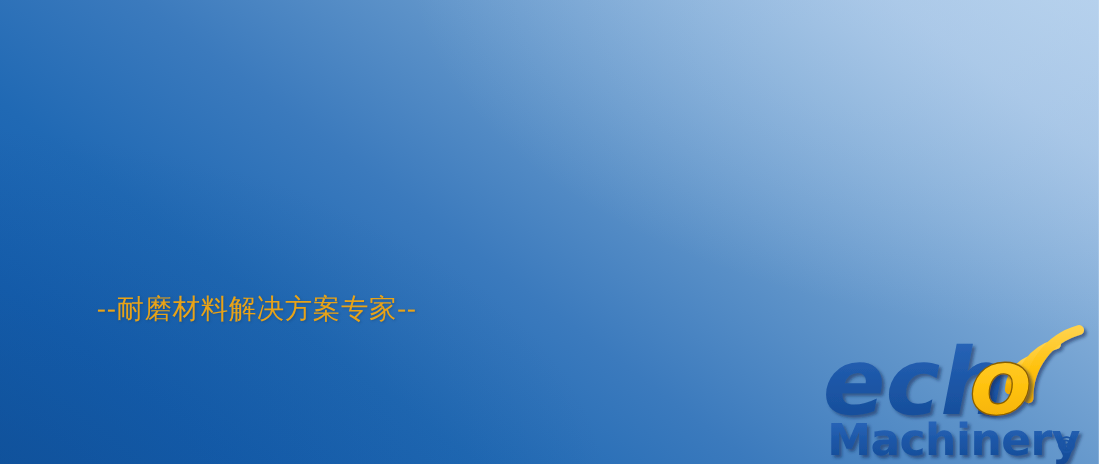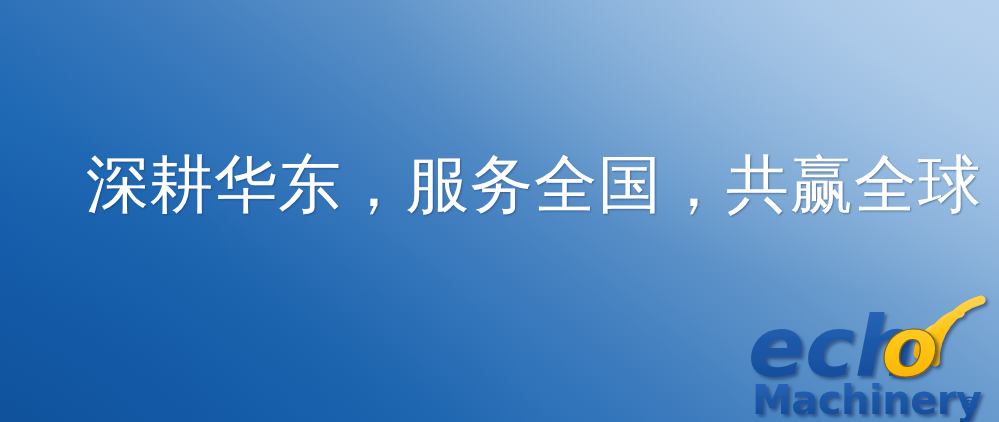--- a/index.html
+++ b/index.html
@@ -95,22 +95,22 @@
   .logo-sub {
     font-family: "DejaVu Sans", "Liberation Sans", sans-serif;
     font-weight: 700;
   }
 </style>
 </head>
 <body>
 
 <div id="banner">
 
-  <div class="headline">深耕华东，服务全国，共赢全球</div>
 
+  <div class="subtitle">--耐磨材料解决方案专家--</div>
 
   <div class="logo">
     <svg viewBox="0 0 251 126" xmlns="http://www.w3.org/2000/svg" aria-hidden="true">
       <defs>
         <filter id="logoShadow" x="-25%" y="-25%" width="160%" height="160%">
           <feDropShadow dx="2.5" dy="2.5" stdDeviation="1.6" flood-color="#0d2c55" flood-opacity="0.55"></feDropShadow>
         </filter>
         <linearGradient id="blueGrad" x1="0" y1="0" x2="0" y2="1">
           <stop offset="0%" stop-color="#2b68bc"></stop>
           <stop offset="55%" stop-color="#1b55a5"></stop>

